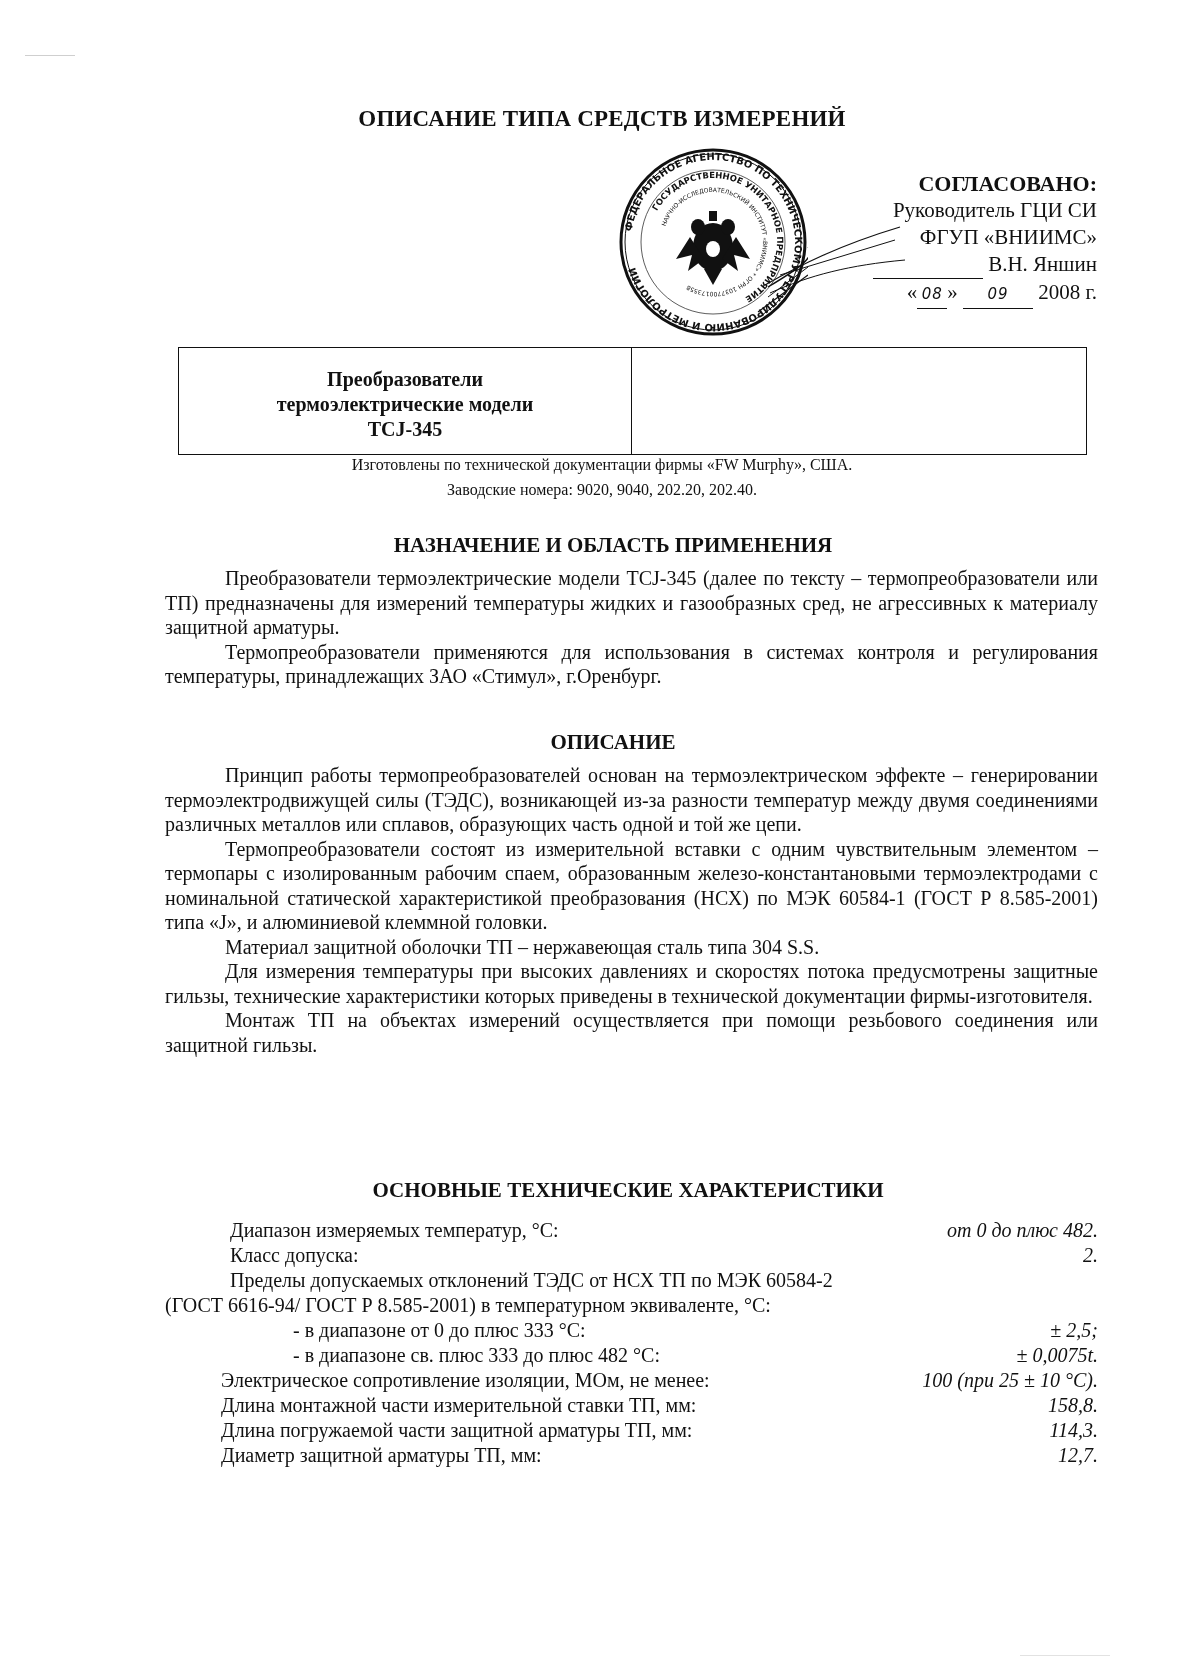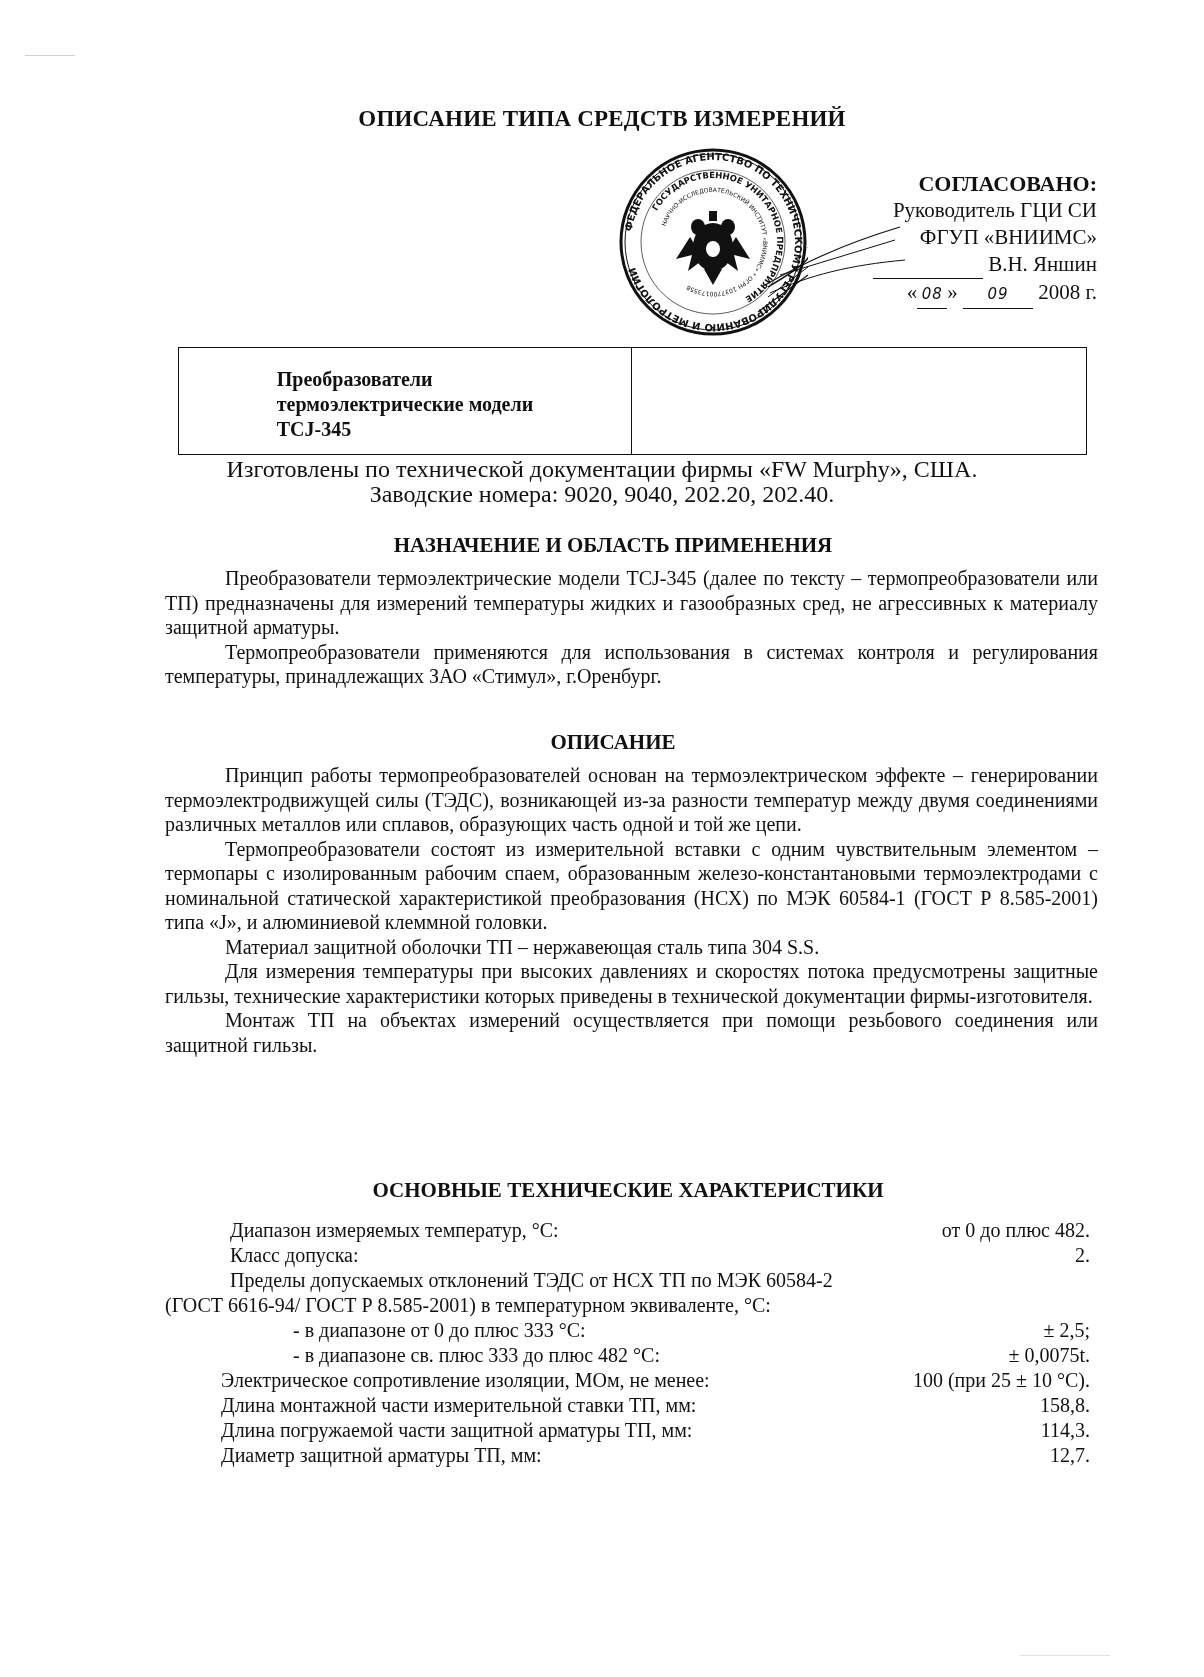--- a/index.html
+++ b/index.html
@@ -7,31 +7,31 @@
          font-family:"Liberation Serif","DejaVu Serif",serif; color:#111; }
   .abs { position:absolute; }
   .title { top:106px; left:0; width:1204px; text-align:center; font-weight:bold; font-size:23px; letter-spacing:0.2px; }
   .approval { top:170px; right:107px; text-align:right; font-size:21px; line-height:27px; }
   .approval .head { font-weight:bold; font-size:22px; }
   .hw { font-family:"DejaVu Sans",sans-serif; font-size:15px; font-style:italic; letter-spacing:1px; }
   .ul { display:inline-block; border-bottom:1px solid #111; text-align:center; }
   .stamp { left:618px; top:147px; width:190px; height:190px; }
   .box { left:178px; top:347px; width:907px; height:106px; border:1.5px solid #111; display:flex; }
   .box .left { width:452px; border-right:1.5px solid #111; display:flex; align-items:center; justify-content:center;
-               text-align:left; font-weight:bold; font-size:20px; line-height:25px; padding-top:6px; }
+               text-align:center; font-weight:bold; font-size:20px; line-height:25px; padding-top:6px; }
   .box .right { flex:1; padding:2px 8px; font-size:20px; line-height:24px; position:relative; }
   .box .reg { position:absolute; left:8px; bottom:2px; }
   .regnum { font-family:"DejaVu Sans",sans-serif; font-size:21px; border-bottom:1.5px solid #111; letter-spacing:1px; padding:0 2px; }
-  .center-line { left:0; width:1204px; text-align:center; font-size:24px; }
+  .center-line { left:0; width:1204px; text-align:center; font-size:16px; }
   .section-head { left:11px; width:1204px; text-align:center; font-weight:bold; font-size:21px; }
   .para { left:165px; width:933px; font-size:20px; line-height:24.5px; text-align:justify; }
   .para p { margin:0; text-indent:60px; }
   .spec { font-size:20px; line-height:24.5px; }
   .spec .row { position:absolute; white-space:nowrap; }
-  .spec .val { position:absolute; right:8px; white-space:nowrap; text-align:right; }
+  .spec .val { position:absolute; right:0; white-space:nowrap; text-align:right;font-style:italic; }
   .scan-mark { background:#cfcfcf; height:1px; }
 </style>
 </head>
 <body>
 
 <div class="abs scan-mark" style="left:25px;top:55px;width:50px;"></div>
 <div class="abs scan-mark" style="left:1020px;top:1655px;width:90px;background:#e2e2e2;"></div>
 
 <div class="abs title">ОПИСАНИЕ ТИПА СРЕДСТВ ИЗМЕРЕНИЙ</div>
 

